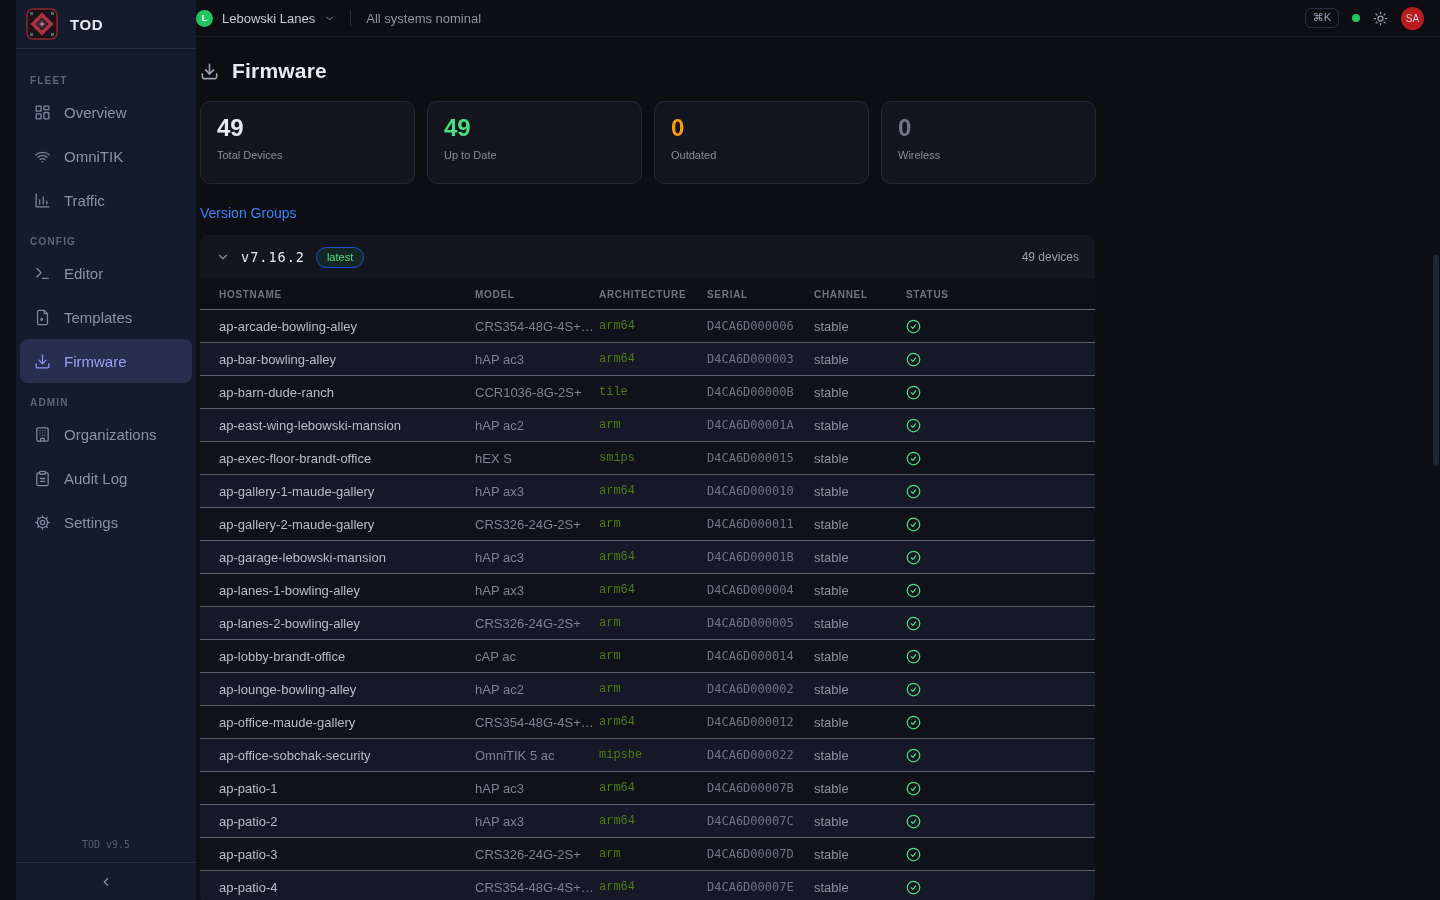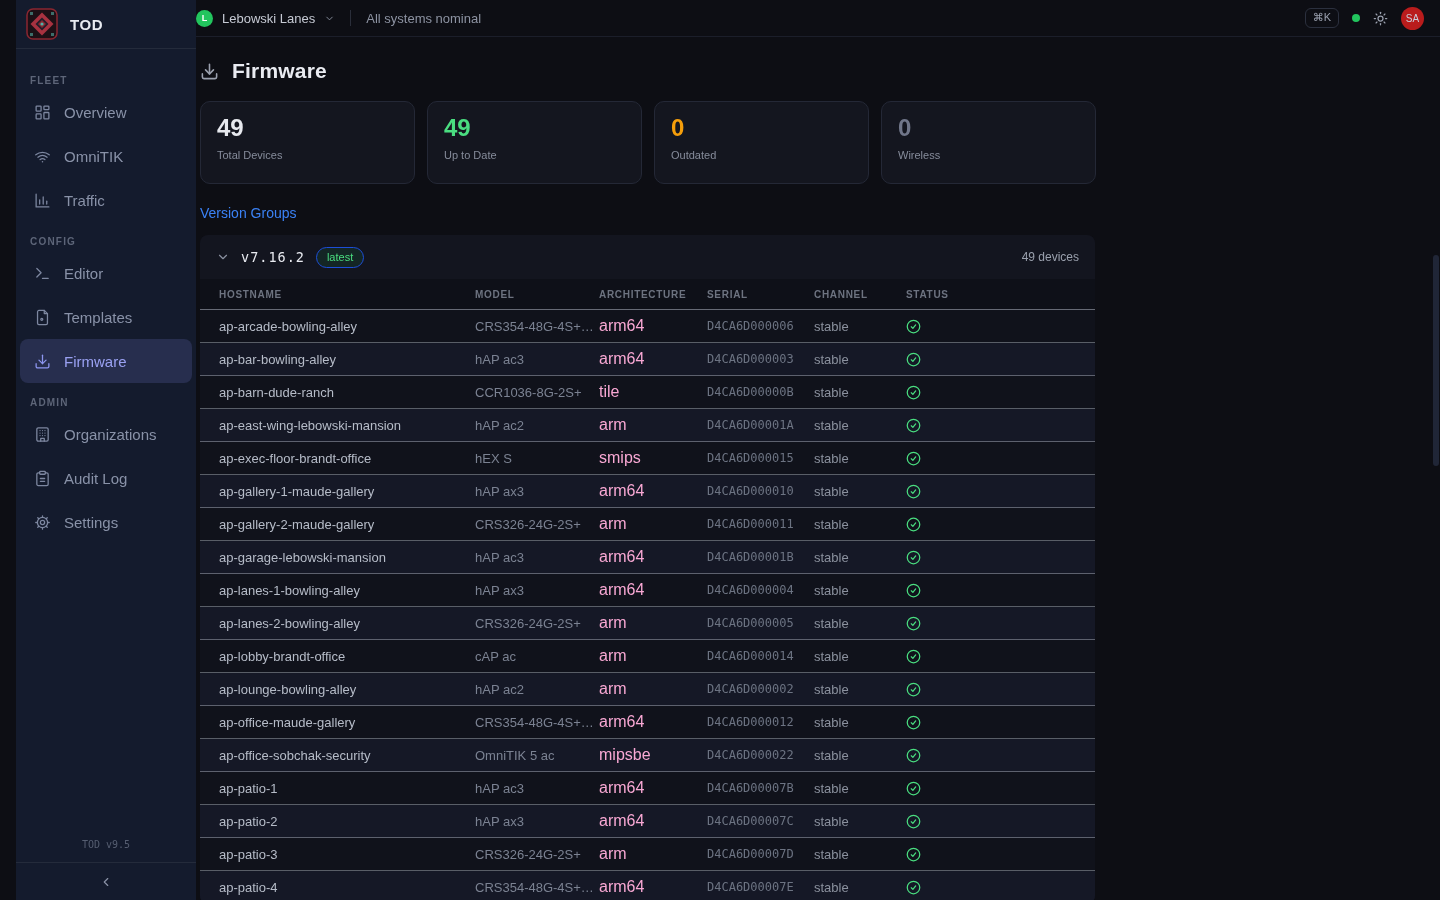--- a/index.html
+++ b/index.html
@@ -75,21 +75,21 @@
   .tbl-grid { display:grid; grid-template-columns:256px 124px 108px 107px 92px 1fr;
               align-items:center; padding-left:19px; }
   .tbl-head { height:31px; border-bottom:1px solid rgba(210,218,230,0.45); }
   .tbl-head span { font-size:10px; font-weight:bold; color:#6d7380; letter-spacing:0.7px;
                    text-transform:uppercase; }
   .tbl-row { height:33px; border-bottom:1px solid rgba(210,218,230,0.38); cursor:pointer; }
   .tbl-row:nth-child(odd) { background:#10121b; }
   .tbl-row:nth-child(even) { background:#151826; }
   .cell-host { font-size:13px; color:#b6bcc8; }
   .cell-model { font-size:13px; color:#7b8292; }
-  .cell-arch { font-family:Liberation Sans, sans-serif; font-size:16px; color:#f9a8d4; }
+  .cell-arch { font-family:Liberation Mono, monospace; font-size:12px; color:#4d7c0f; }
   .cell-serial { font-family:"DejaVu Sans Mono", monospace; font-size:12px; color:#6c7382; }
   .cell-channel { font-size:13px; color:#8b919e; }
   .cell-status svg { width:15px; height:15px; color:#4ade80; }
 
   .scroll-thumb { position:fixed; right:1px; top:255px; width:6px; height:211px;
                   background:#202637; border-radius:3px; }
 </style>
 </head>
 <body>
 

